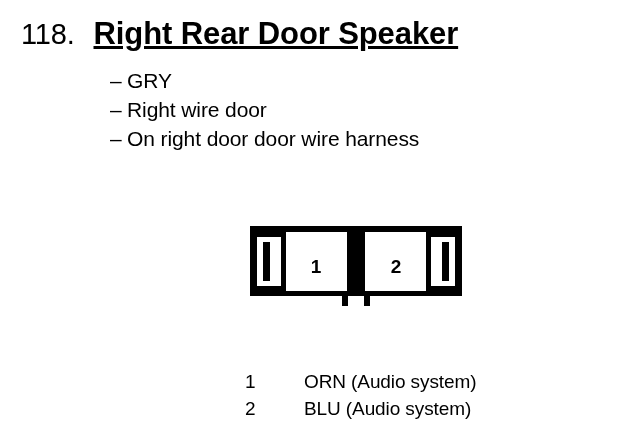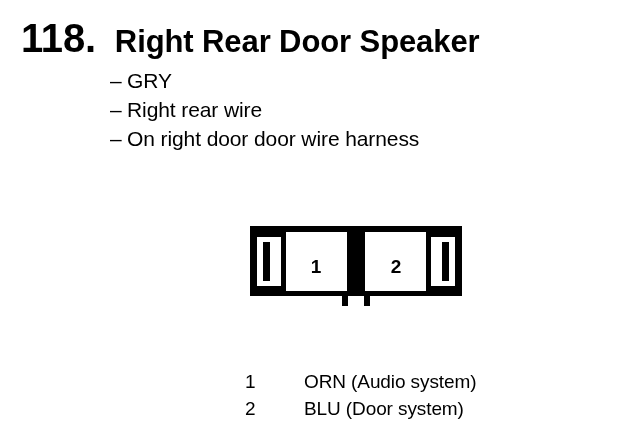--- a/index.html
+++ b/index.html
@@ -23,29 +23,30 @@
     position: absolute;
     left: 21px;
     top: 16px;
     width: 580px;
     height: 40px;
     display: flex;
     align-items: baseline;
     white-space: nowrap;
   }
   #header .num {
-    font-size: 40px;
-    font-weight: bold;
+    font-size: 29px;
+    font-weight: normal;
     letter-spacing: -0.2px;
   }
   #header .title {
     font-size: 31px;
     font-weight: bold;
     margin-left: 19px;
     letter-spacing: -0.1px;
+    text-decoration: underline;
   }
 
   
   #bullets {
     position: absolute;
     left: 110px;
     top: 69px;
     width: 470px;
   }
   #bullets .bullet-row {
@@ -118,21 +119,21 @@
 
 <div id="bullets">
 
   <div class="bullet-row">
     <span class="dash">–</span>
     <span class="btext">GRY</span>
   </div>
 
   <div class="bullet-row">
     <span class="dash">–</span>
-    <span class="btext">Right rear wire</span>
+    <span class="btext">Right wire door</span>
   </div>
 
   <div class="bullet-row">
     <span class="dash">–</span>
     <span class="btext">On right door door wire harness</span>
   </div>
 
 </div>
 
 <div id="connector">
@@ -168,16 +169,16 @@
 
 <div id="legend">
 
   <div class="leg-row">
     <span class="leg-num">1</span>
     <span class="leg-text">ORN (Audio system)</span>
   </div>
 
   <div class="leg-row">
     <span class="leg-num">2</span>
-    <span class="leg-text">BLU (Door system)</span>
+    <span class="leg-text">BLU (Audio system)</span>
   </div>
 
 </div>
 
 </body></html>

